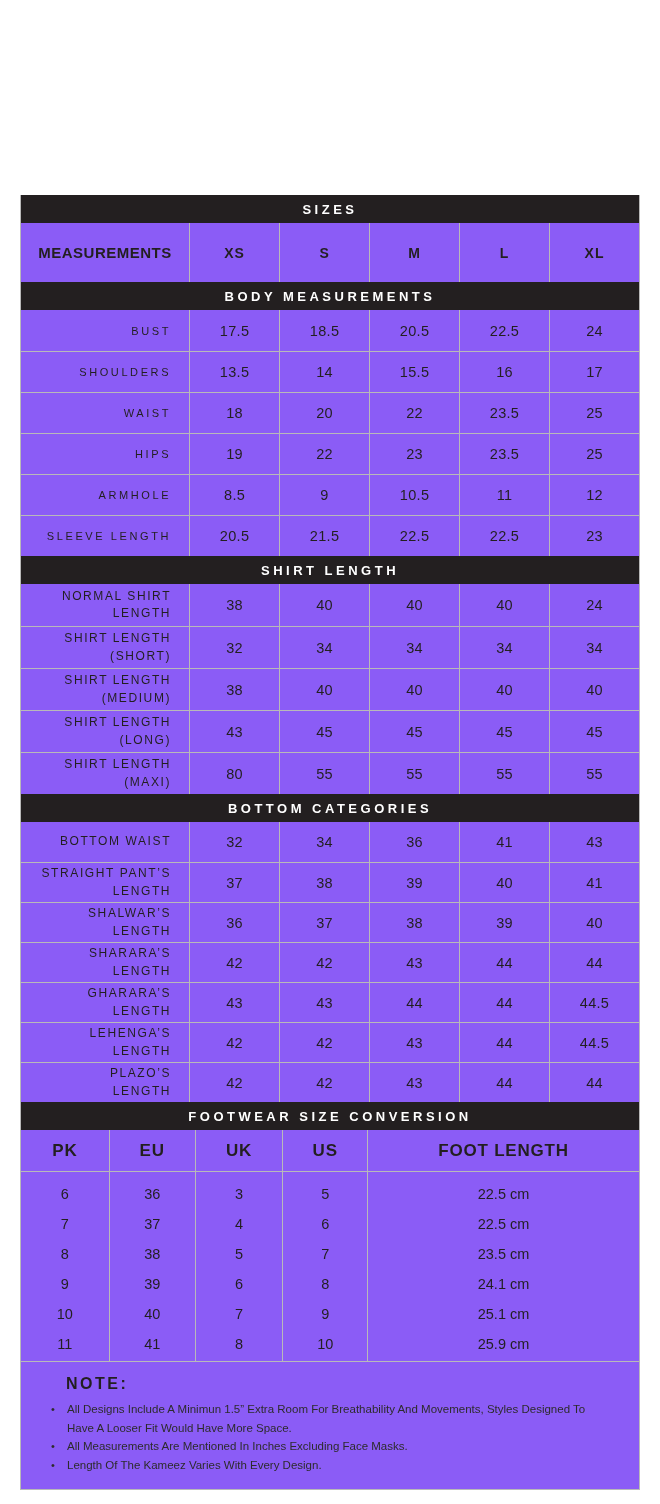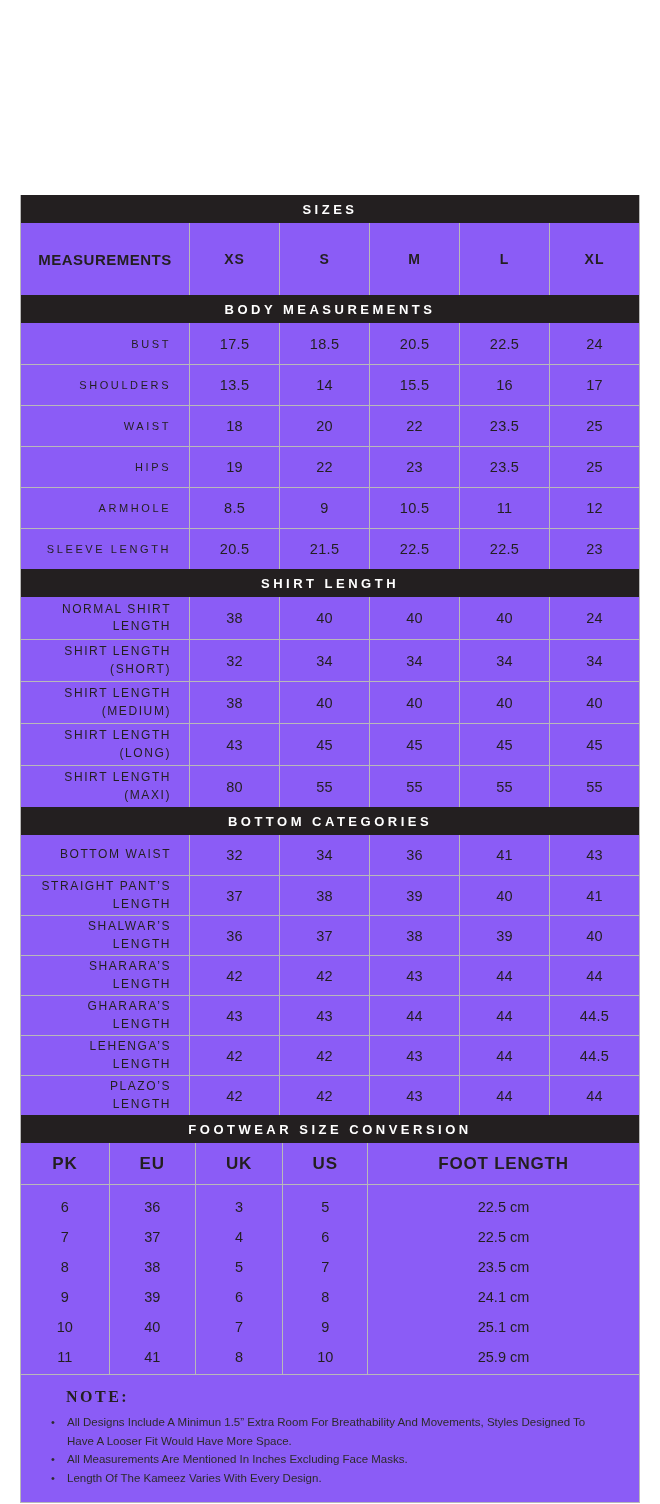--- a/index.html
+++ b/index.html
@@ -12,21 +12,21 @@
   body{background:#ffffff;font-family:"Liberation Sans", sans-serif;color:var(--ink);}
   .page{position:relative;width:660px;height:1504px;background:#ffffff;overflow:hidden;}
   .chart{position:absolute;left:20px;top:195px;width:620px;background:#8b5cf6;
          border:1px solid var(--line);border-top:none;}
 
   
   .bar{height:28px;background:var(--ink);color:#ffffff;display:flex;align-items:center;
        justify-content:center;font-weight:bold;font-size:13px;letter-spacing:3.5px;}
 
   
-  .head-row{height:72px;display:grid;grid-template-columns:27.2% repeat(5,1fr);}
+  .head-row{height:59px;display:grid;grid-template-columns:27.2% repeat(5,1fr);}
   .head-meas{display:flex;align-items:center;justify-content:center;font-weight:bold;
              font-size:15px;letter-spacing:0.5px;}
   .head-size{display:flex;align-items:center;justify-content:center;font-weight:bold;
              font-size:14px;letter-spacing:1px;border-left:1px solid var(--line);}
 
   
   .sec-row{display:grid;grid-template-columns:27.2% repeat(5,1fr);}
   .sec-row + .sec-row{border-top:1px solid var(--line);}
   .label-cell{display:flex;flex-direction:column;justify-content:center;align-items:flex-end;
               text-align:right;padding-right:18px;}
@@ -42,21 +42,21 @@
                 font-size:17px;letter-spacing:0.8px;}
   .fw-head-cell + .fw-head-cell{border-left:1px solid var(--line);}
   .fw-body{height:189px;display:grid;grid-template-columns:14.2% 13.9% 14.2% 13.7% auto;}
   .fw-col{display:flex;flex-direction:column;padding-top:7px;}
   .fw-col + .fw-col{border-left:1px solid var(--line);}
   .fw-val{height:30px;display:flex;align-items:center;justify-content:center;font-size:14.5px;}
 
   
   .note{height:128px;border-top:1px solid var(--line);padding:13px 30px 0 30px;color:var(--noteink);}
   .note-heading{font-weight:bold;font-size:16px;letter-spacing:2.5px;color:var(--ink);
-                margin:0 0 7px 15px;font-family:Liberation Serif, serif;}
+                margin:0 0 7px 15px;}
   .note-bullet{display:flex;font-size:11.5px;line-height:1.62;}
   .note-bullet .dot{width:16px;flex:0 0 16px;font-size:11px;padding-top:1px;}
   .note-bullet .txt{flex:1;max-width:535px;}
 </style>
 </head>
 <body>
 
 <div class="page">
   <div class="chart">
 

